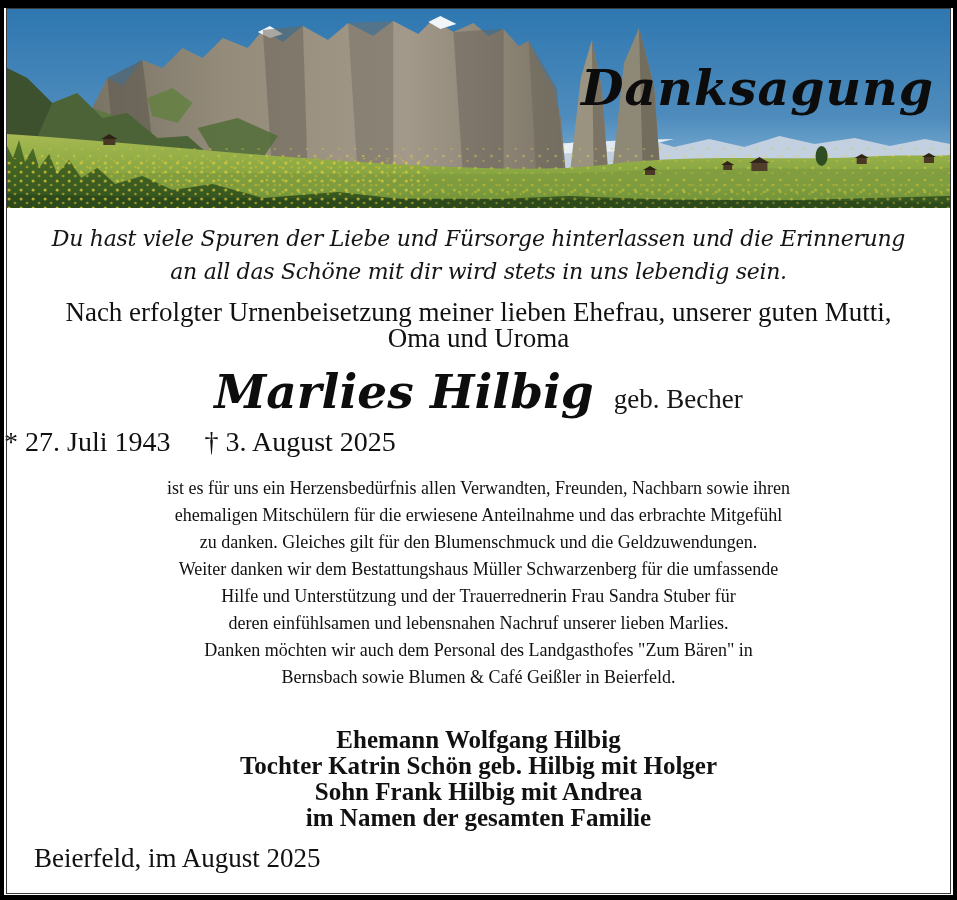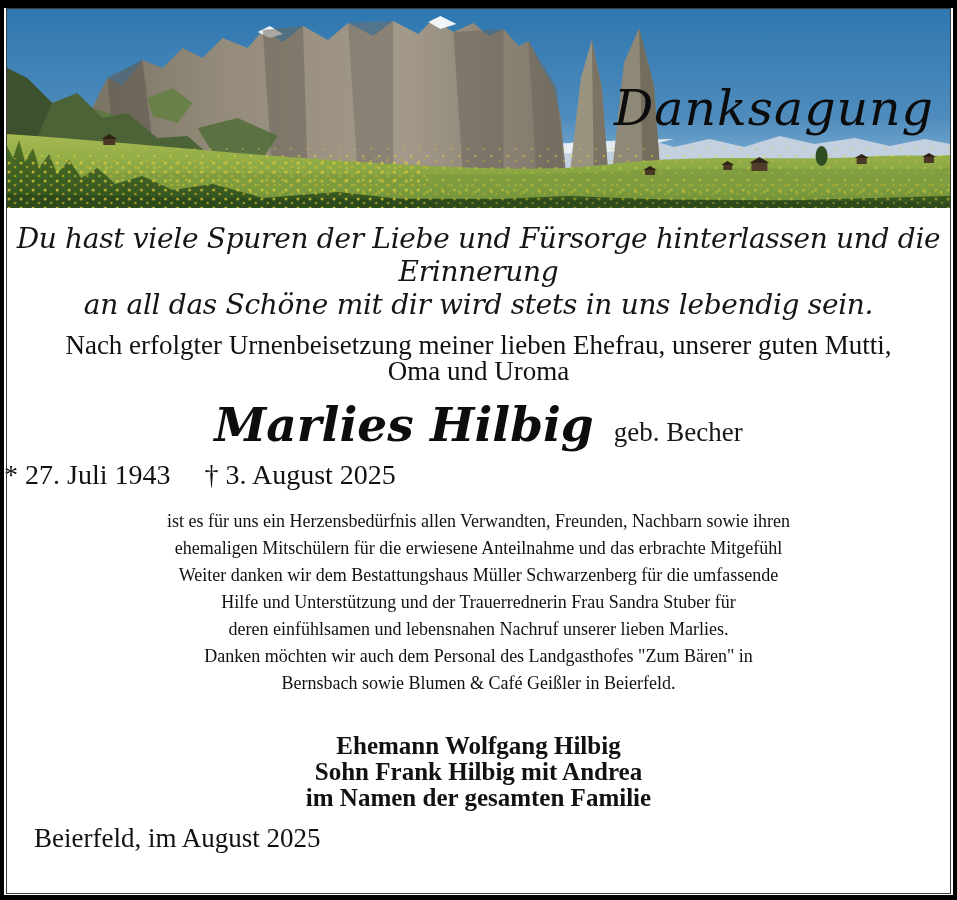--- a/index.html
+++ b/index.html
@@ -25,36 +25,36 @@
   
   .photo {
     position: relative;
     height: 200px;
     margin: 0 3px;
     overflow: hidden;
   }
   .photo svg { display: block; width: 100%; height: 100%; }
   .danksagung {
     position: absolute;
-    top: 76px; right: 16px;
+    top: 56px; right: 16px;
     font-family: "DejaVu Serif", serif;
     font-style: italic;
-    font-weight: 400;
+    font-weight: 700;
     font-size: 49px;
     letter-spacing: 1px;
     color: #0c0c0c;
     line-height: 1;
   }
   
   .quote {
     margin-top: 14px;
     text-align: center;
     font-family: "DejaVu Serif", serif;
     font-style: italic;
-    font-size: 28px;
+    font-size: 22px;
     letter-spacing: -0.3px;
     line-height: 33px;
     color: #151515;
   }
   .intro {
     margin-top: 11px;
     text-align: center;
     font-size: 27px;
     line-height: 26px;
   }
@@ -215,27 +215,29 @@
     <span class="deceased-name">Marlies Hilbig</span><span class="maiden-name">geb. Becher</span>
   </div>
 
   <div class="dates">
     <span class="birth">* 27. Juli 1943</span><span class="death">† 3. August 2025</span>
   </div>
 
   <div class="thanks">
     <div>ist es für uns ein Herzensbedürfnis allen Verwandten, Freunden, Nachbarn sowie ihren</div>
     <div>ehemaligen Mitschülern für die erwiesene Anteilnahme und das erbrachte Mitgefühl</div>
+    <div>zu danken. Gleiches gilt für den Blumenschmuck und die Geldzuwendungen.</div>
     <div>Weiter danken wir dem Bestattungshaus Müller Schwarzenberg für die umfassende</div>
     <div>Hilfe und Unterstützung und der Trauerrednerin Frau Sandra Stuber für</div>
     <div>deren einfühlsamen und lebensnahen Nachruf unserer lieben Marlies.</div>
     <div>Danken möchten wir auch dem Personal des Landgasthofes "Zum Bären" in</div>
     <div>Bernsbach sowie Blumen &amp; Café Geißler in Beierfeld.</div>
   </div>
 
   <div class="family">
     <div>Ehemann Wolfgang Hilbig</div>
+    <div>Tochter Katrin Schön geb. Hilbig mit Holger</div>
     <div>Sohn Frank Hilbig mit Andrea</div>
     <div>im Namen der gesamten Familie</div>
   </div>
 
   <div class="place-date">Beierfeld, im August 2025</div>
 </div>
 
 </body></html>

